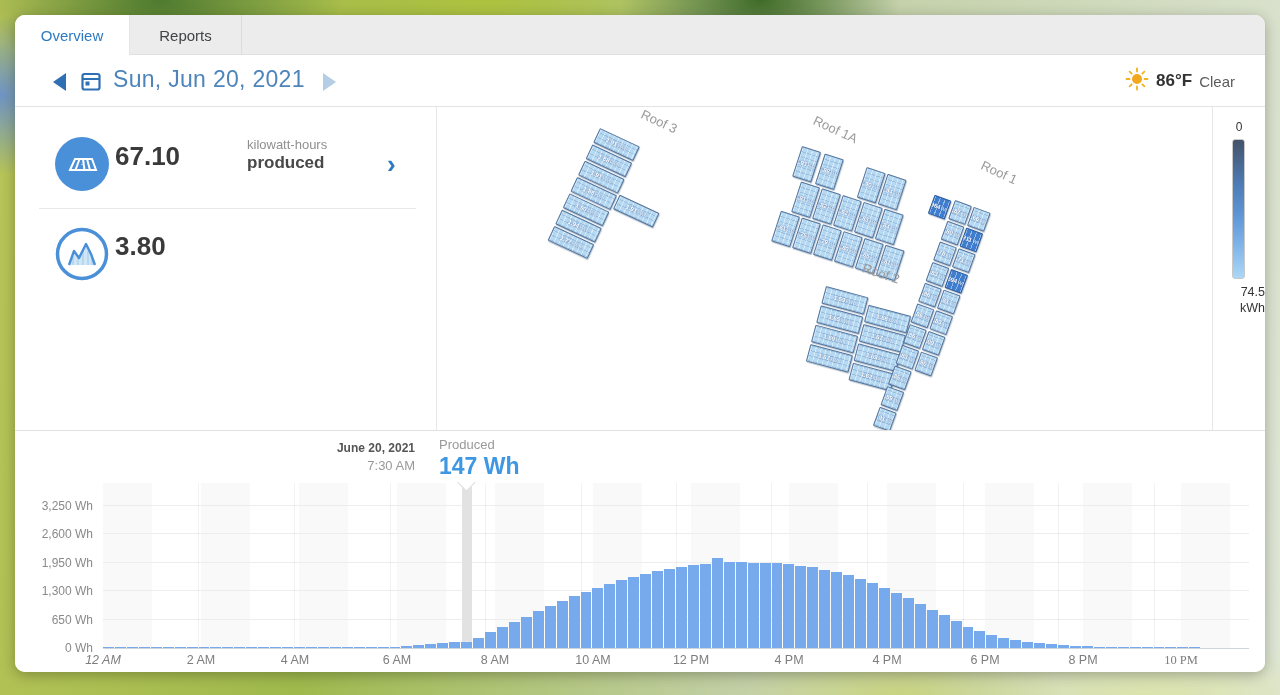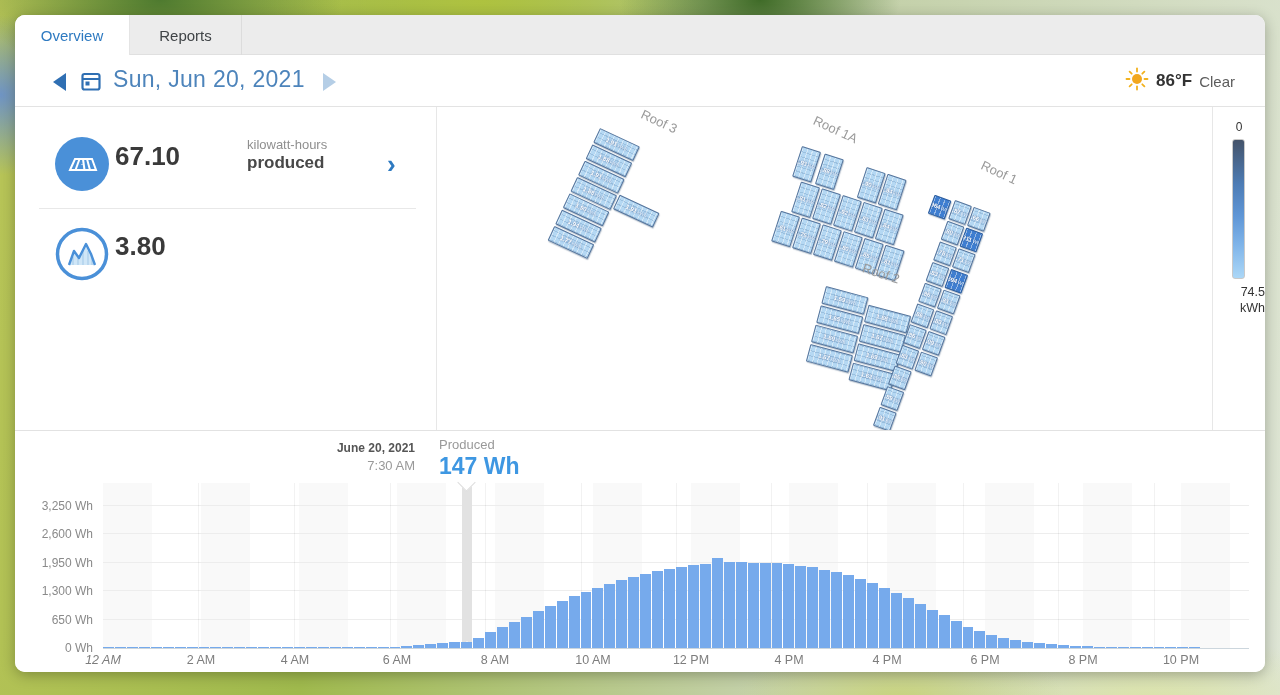--- a/index.html
+++ b/index.html
@@ -543,17 +543,17 @@
         <div class="xlab" style="left: 146px;">2 AM</div>
         <div class="xlab" style="left: 240px;">4 AM</div>
         <div class="xlab" style="left: 342px;">6 AM</div>
         <div class="xlab" style="left: 440px;">8 AM</div>
         <div class="xlab" style="left: 538px;">10 AM</div>
         <div class="xlab" style="left: 636px;">12 PM</div>
         <div class="xlab" style="left: 734px;">4 PM</div>
         <div class="xlab" style="left: 832px;">4 PM</div>
         <div class="xlab" style="left: 930px;">6 PM</div>
         <div class="xlab" style="left: 1028px;">8 PM</div>
-        <div class="xlab" style="left: 1126px;">10 PM</div>
+        <div class="xlab" style="left: 1126px; font-family: Liberation Serif, serif;">10 PM</div>
       </div>
   </div>
 
 </div>
 
 </body></html>

